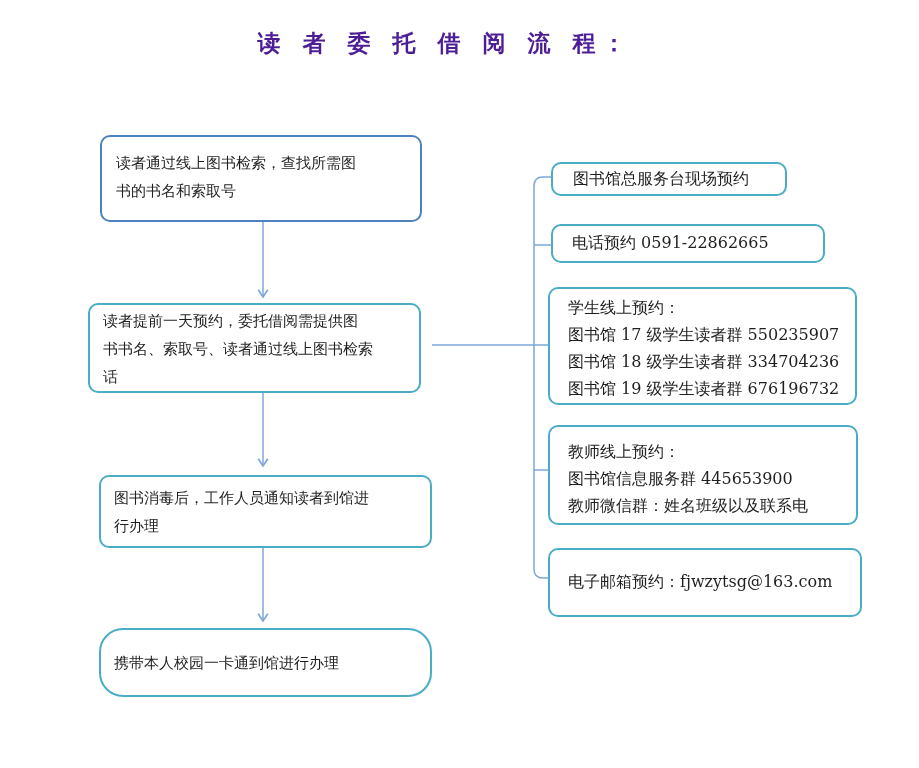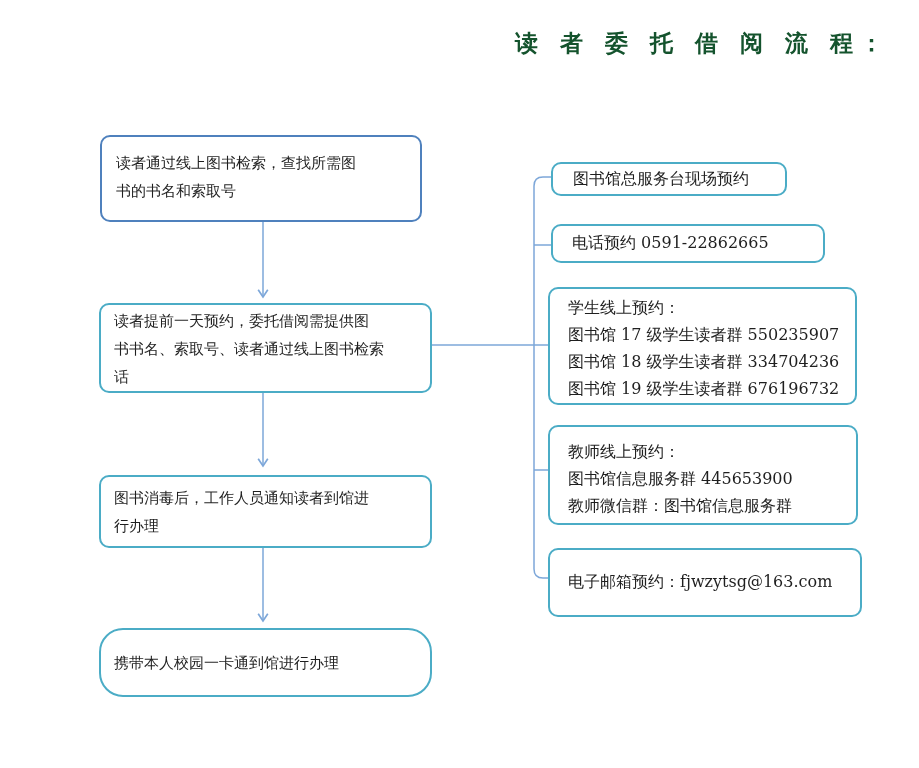--- a/index.html
+++ b/index.html
@@ -1,22 +1,22 @@
 <!DOCTYPE html>
 <html><head>
 <meta charset="utf-8">
 <style>
   html,body{margin:0;padding:0;background:#ffffff;}
   .canvas{
     position:relative;width:919px;height:768px;background:#ffffff;overflow:hidden;
     font-family:"DejaVu Serif","Liberation Serif",serif;color:#1f1f1f;
   }
   .title{
-    position:absolute;top:28px;left:0;width:890px;text-align:right;
-    font-size:23px;font-weight:bold;letter-spacing:7px;color:#14532d;
+    position:absolute;top:28px;left:0;width:890px;text-align:center;
+    font-size:23px;font-weight:bold;letter-spacing:7px;color:#4c1d95;
   }
   .box{
     position:absolute;box-sizing:border-box;background:#ffffff;border-radius:10px;
   }
   .box-blue{border:2px solid #4f81bd;}
   .box-cyan{border:2px solid #4bacc6;}
   .flow-text{font-size:15px;line-height:28px;}
   .opt-text{font-size:16px;}
   .line{white-space:nowrap;}
   .center-v{display:flex;align-items:center;text-align:center;}
@@ -44,21 +44,21 @@
       <path d="M432,345 H548"></path>
       <path d="M534,470 H548"></path>
     </g>
   </svg>
 
   <div class="box box-blue flow-text" style="left:100px;top:135px;width:322px;height:87px;padding:12px 0 0 14px;">
     <div class="line">读者通过线上图书检索，查找所需图</div>
     <div class="line">书的书名和索取号</div>
   </div>
 
-  <div class="box box-cyan flow-text" style="left:99px;top:303px;width:333px;height:90px;padding:2px 0 0 13px;">
+  <div class="box box-cyan flow-text" style="left:88px;top:303px;width:333px;height:90px;padding:2px 0 0 13px;">
     <div class="line">读者提前一天预约，委托借阅需提供图</div>
     <div class="line">书书名、索取号、读者通过线上图书检索</div>
     <div class="line">话</div>
   </div>
 
   <div class="box box-cyan flow-text" style="left:99px;top:475px;width:333px;height:73px;padding:7px 0 0 13px;">
     <div class="line">图书消毒后，工作人员通知读者到馆进</div>
     <div class="line">行办理</div>
   </div>
 
@@ -77,20 +77,20 @@
   <div class="box box-cyan opt-text" style="left:548px;top:287px;width:309px;height:118px;padding:5px 0 0 18px;line-height:27px;">
     <div class="line">学生线上预约：</div>
     <div class="line">图书馆 17 级学生读者群 550235907</div>
     <div class="line">图书馆 18 级学生读者群 334704236</div>
     <div class="line">图书馆 19 级学生读者群 676196732</div>
   </div>
 
   <div class="box box-cyan opt-text" style="left:548px;top:425px;width:310px;height:100px;padding:11px 0 0 18px;line-height:27px;">
     <div class="line">教师线上预约：</div>
     <div class="line">图书馆信息服务群 445653900</div>
-    <div class="line">教师微信群：图书馆信息服务群</div>
+    <div class="line">教师微信群：姓名班级以及联系电</div>
   </div>
 
   <div class="box box-cyan opt-text center-v" style="left:548px;top:548px;width:314px;height:69px;padding-left:18px;">
     <div class="line">电子邮箱预约：fjwzytsg@163.com</div>
   </div>
 
 </div>
 
 </body></html>

